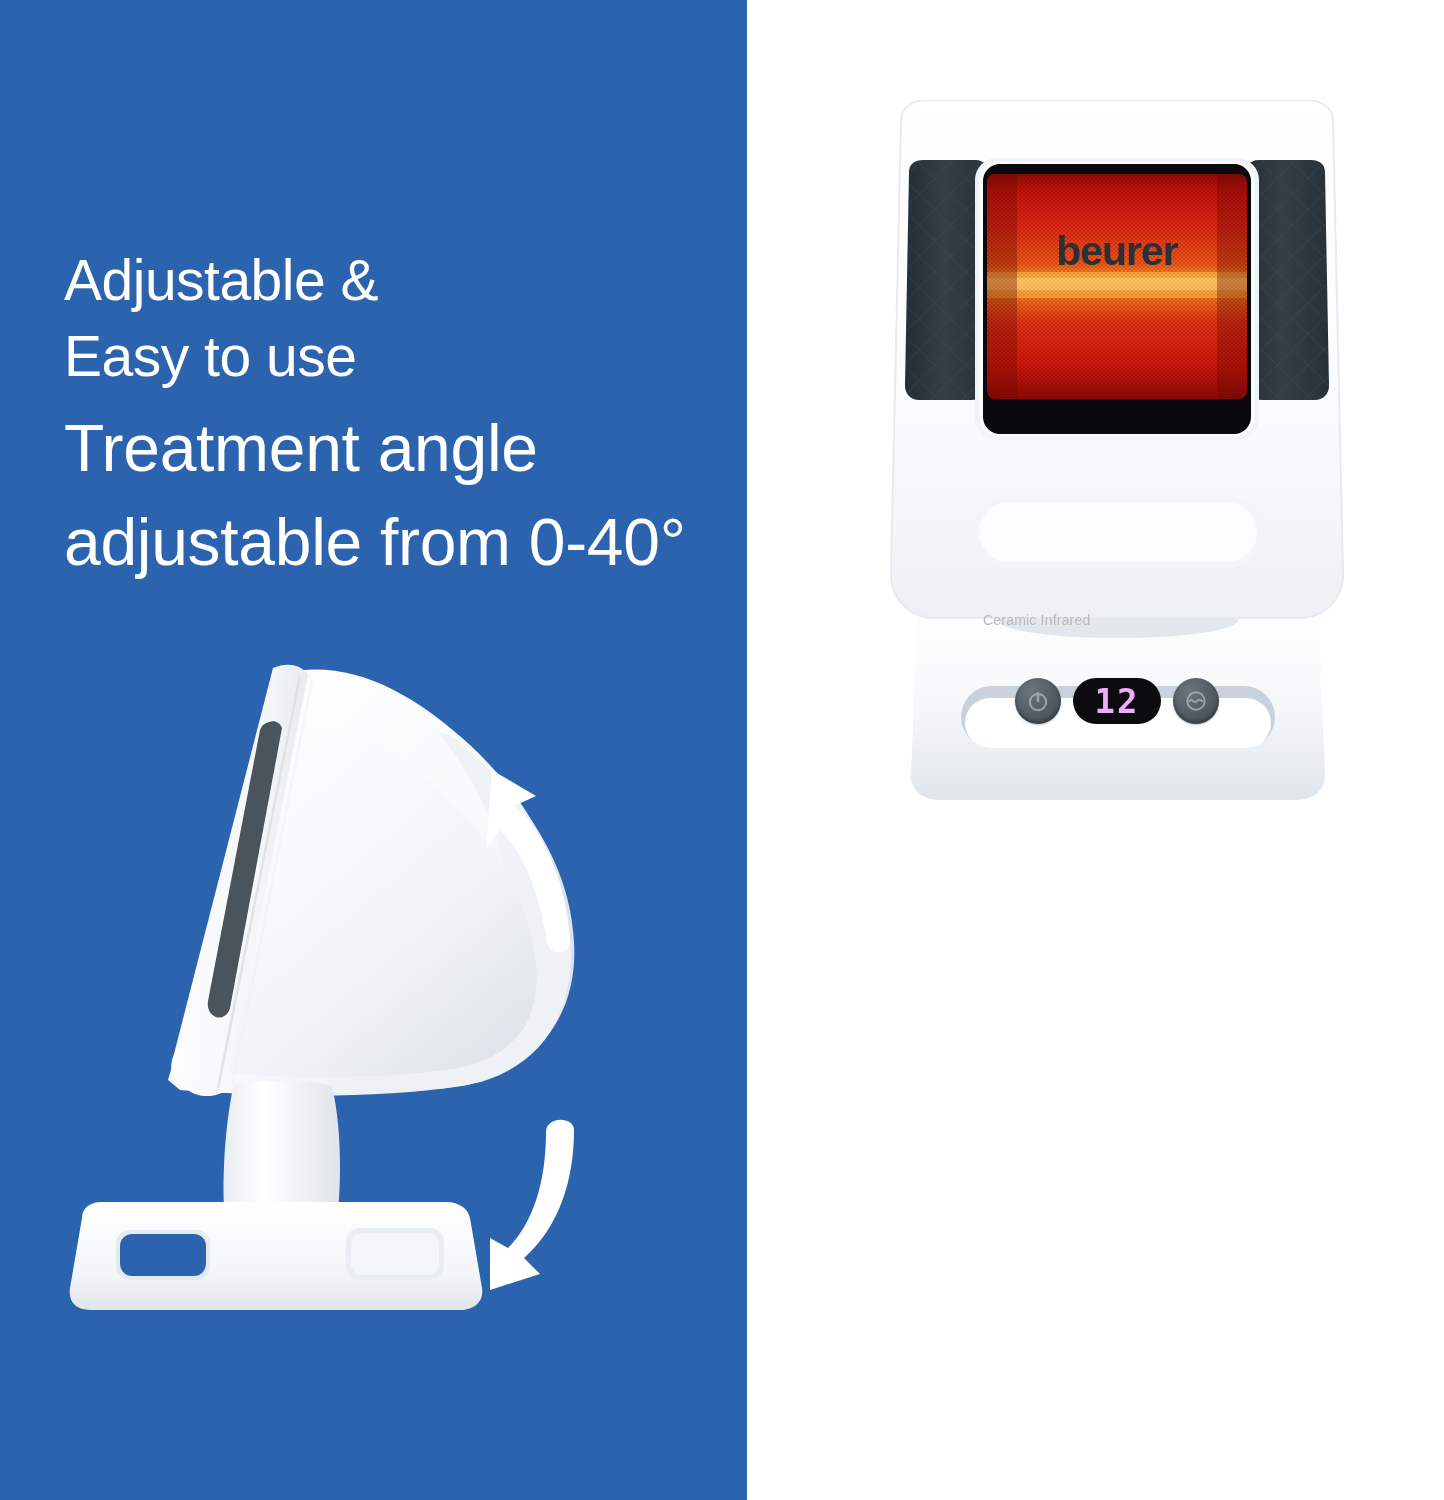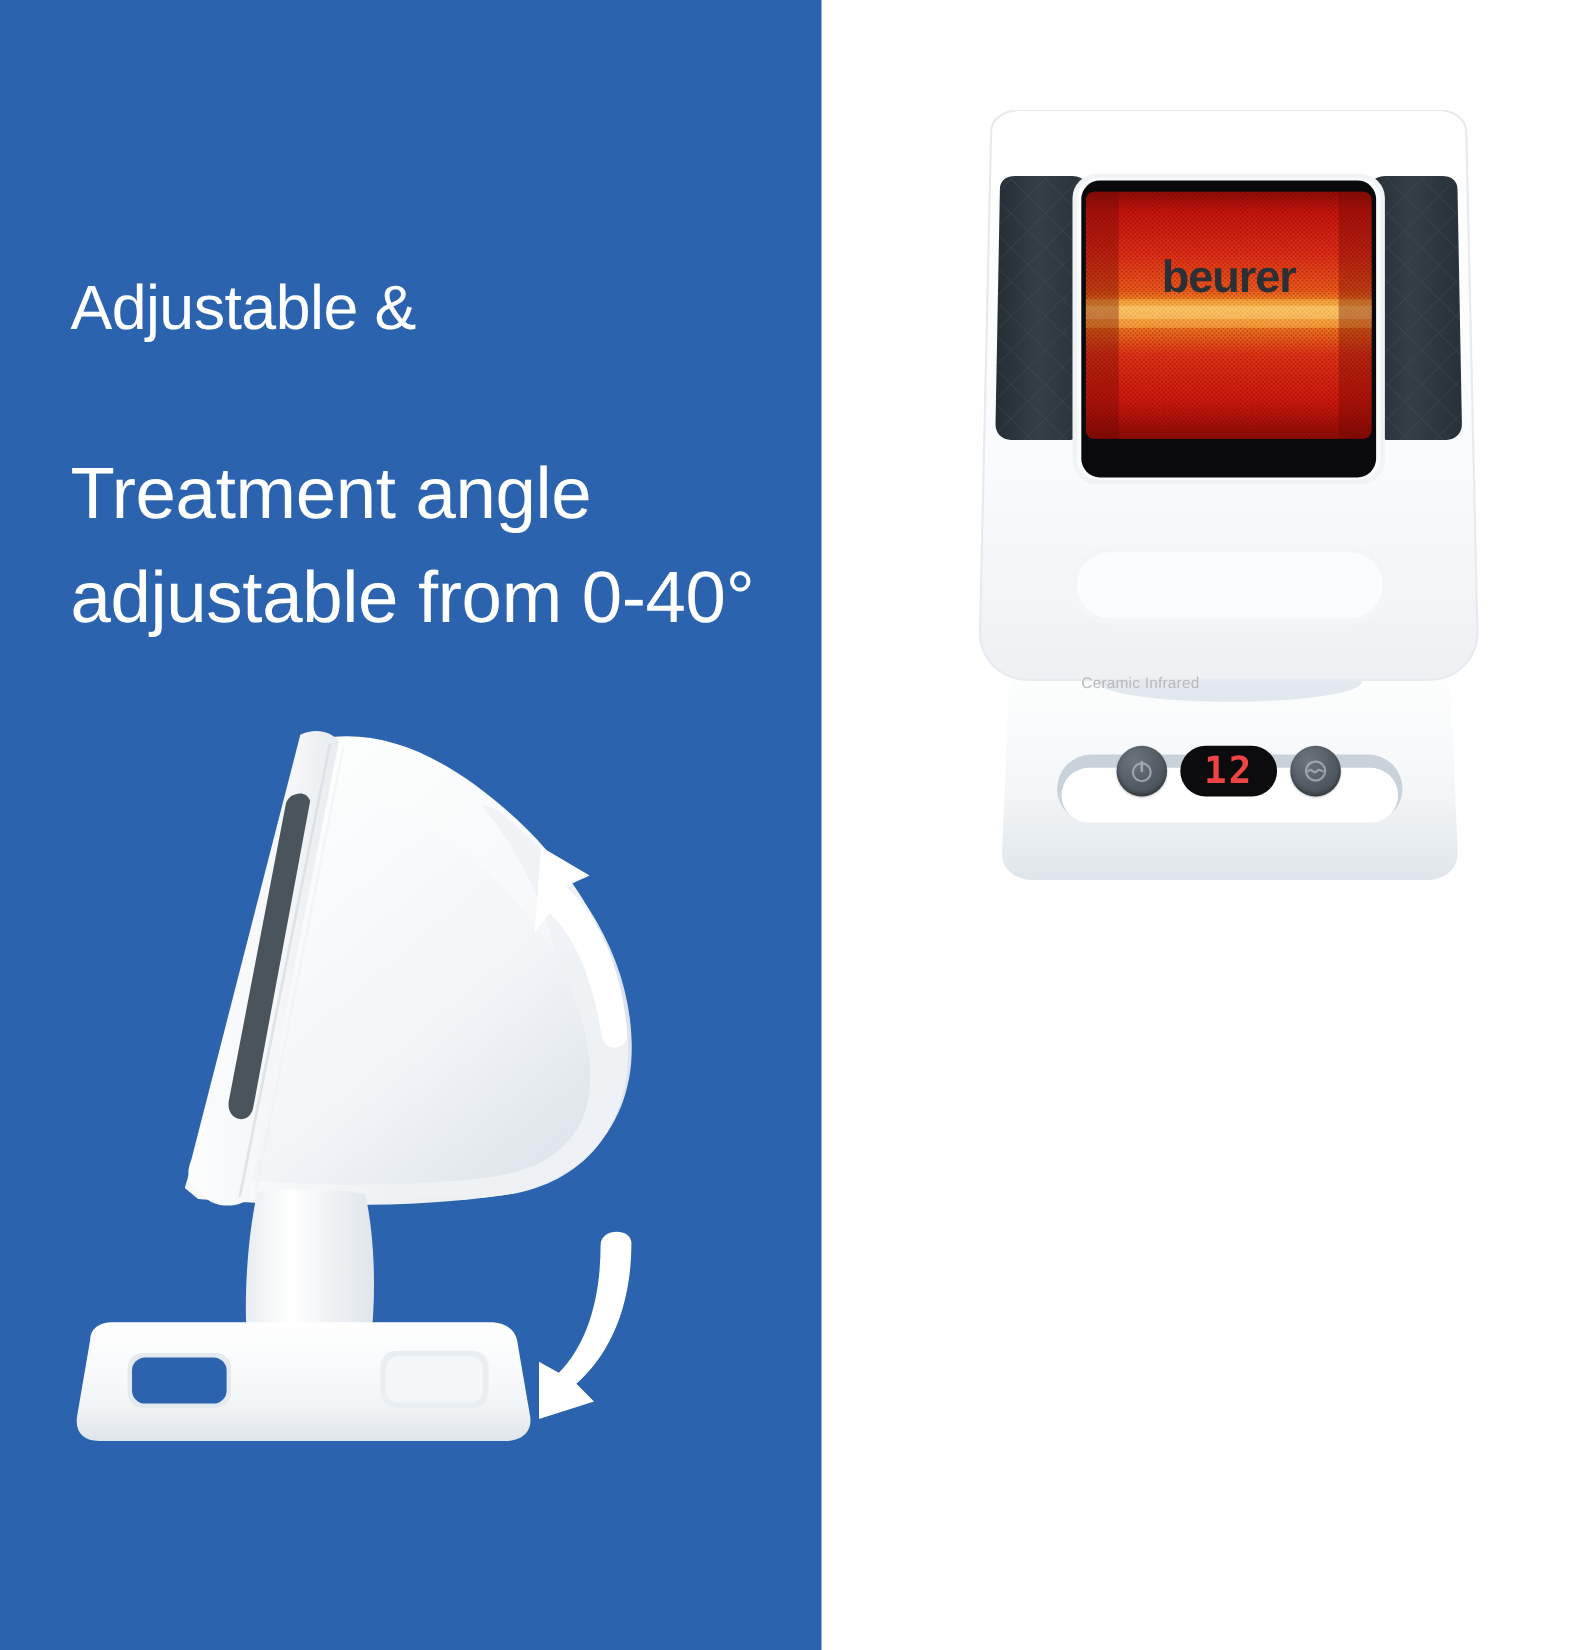--- a/index.html
+++ b/index.html
@@ -113,21 +113,21 @@
     width: 88px;
     height: 46px;
     background: #0c0c0e;
     border-radius: 23px;
     z-index: 8;
     display: flex;
     align-items: center;
     justify-content: center;
   }
   .seg-value {
-    color: #ef4444;
+    color: #f0abfc;
     font-family: "DejaVu Sans Mono", monospace;
     font-size: 34px;
     font-weight: bold;
     letter-spacing: 2px;
     line-height: 1;
   }
 
   .pwr-btn, .timer-btn {
     position: absolute;
     top: 578px;
@@ -147,20 +147,21 @@
 </style>
 </head>
 <body>
 
 <div class="page">
 
   <div class="blue-panel">
 
     <div class="headline">
       <span class="hl-line">Adjustable &amp;</span>
+      <span class="hl-line">Easy to use</span>
     </div>
 
     <div class="subhead">
       <span class="sh-line">Treatment angle</span>
       <span class="sh-line">adjustable from 0-40°</span>
     </div>
 
     <div class="sideview">
       <svg viewBox="0 0 640 790" xmlns="http://www.w3.org/2000/svg">
         <defs>

